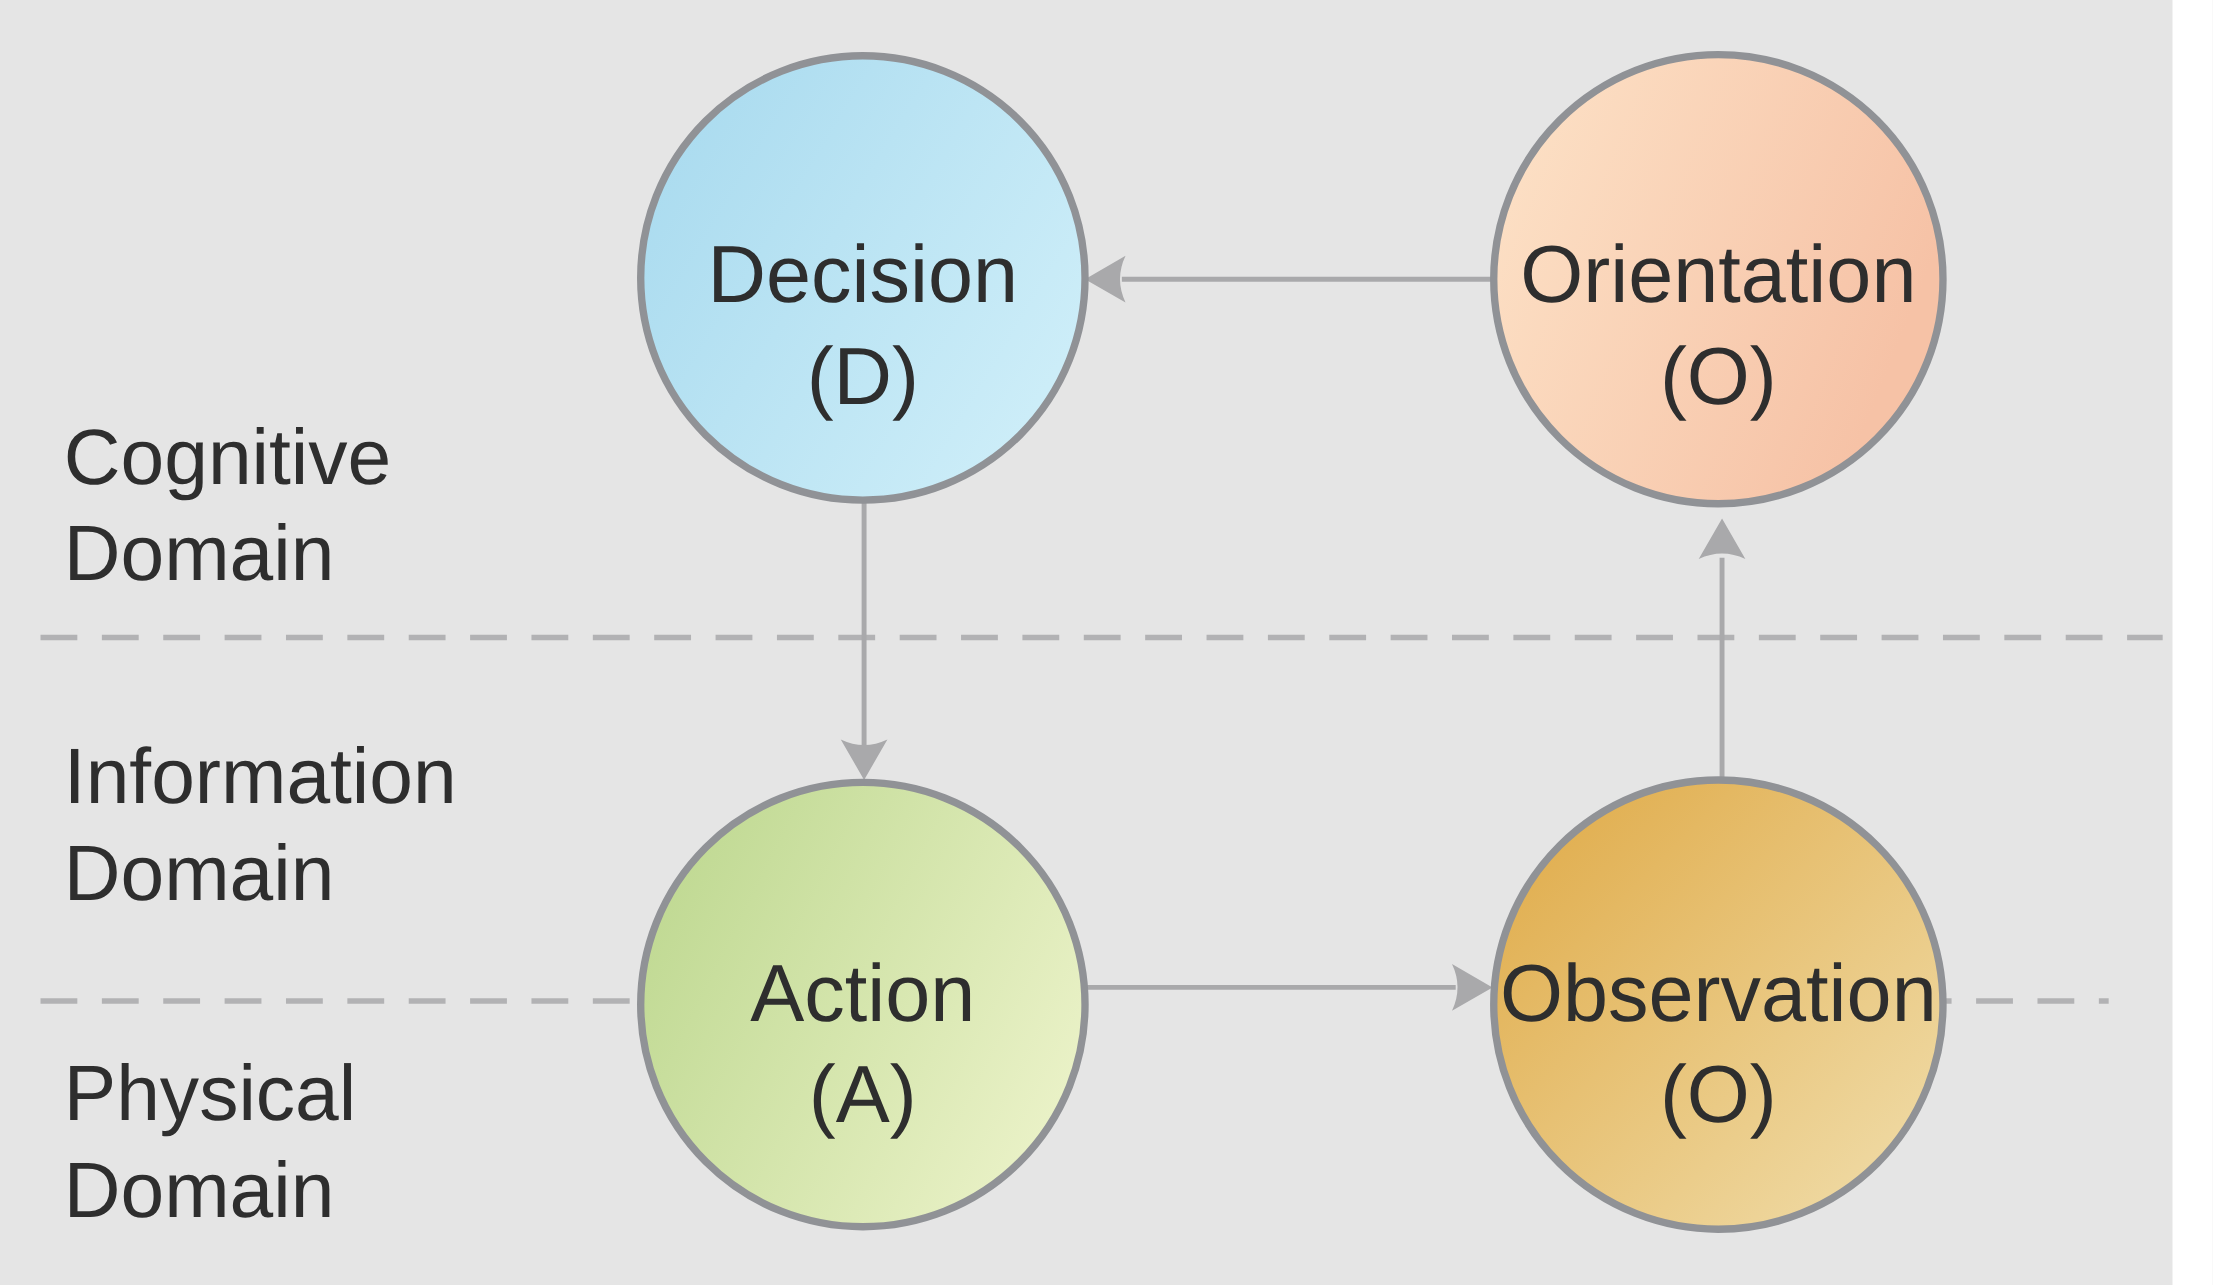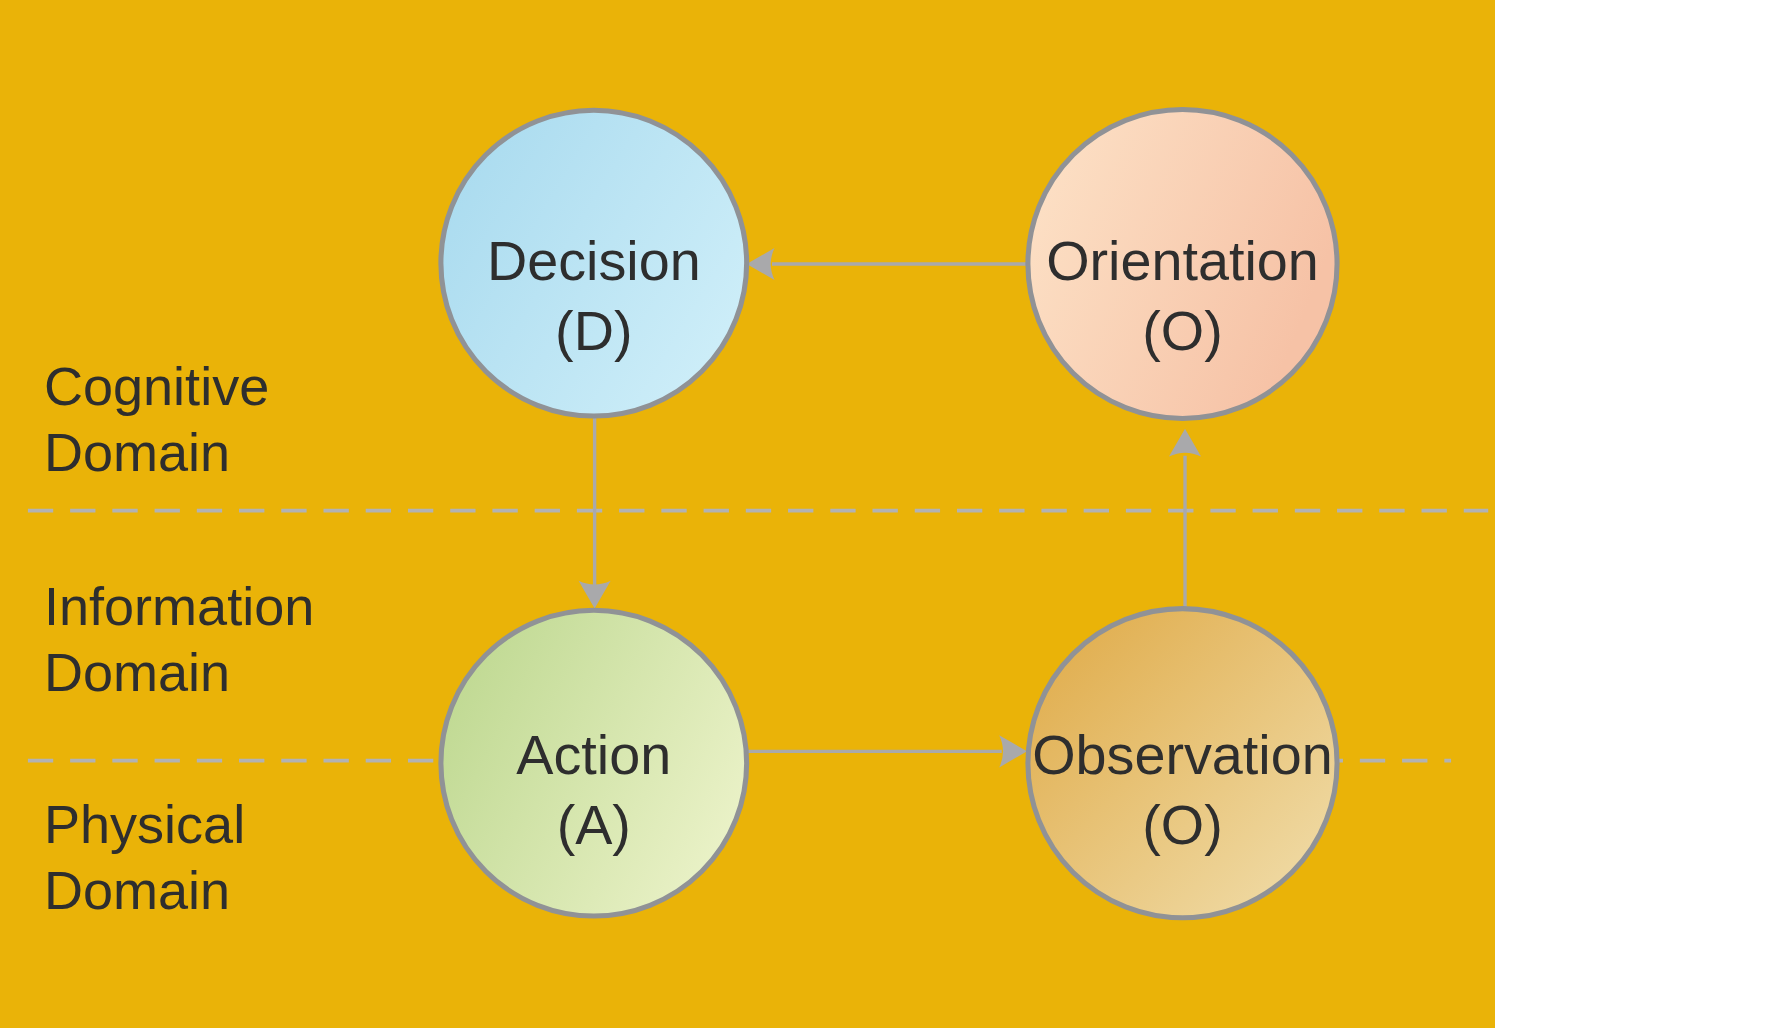--- a/index.html
+++ b/index.html
@@ -1,20 +1,20 @@
 <!DOCTYPE html>
 <html><head>
 <meta charset="utf-8">
 <style>
   html, body { margin: 0; padding: 0; background: #ffffff; }
   .stage {
     position: relative;
-    width: 1495px;
+    width: 1738px;
     height: 1028px;
-    background: #eab308;
+    background: #e5e5e5;
     overflow: hidden;
     font-family: "Liberation Sans", sans-serif;
   }
   .stage svg { display: block; width: 100%; height: 100%; }
   .node-label {
     font-size: 66px;
     text-anchor: middle;
     font-family: "Liberation Sans", sans-serif;
   }
   .domain-label {

